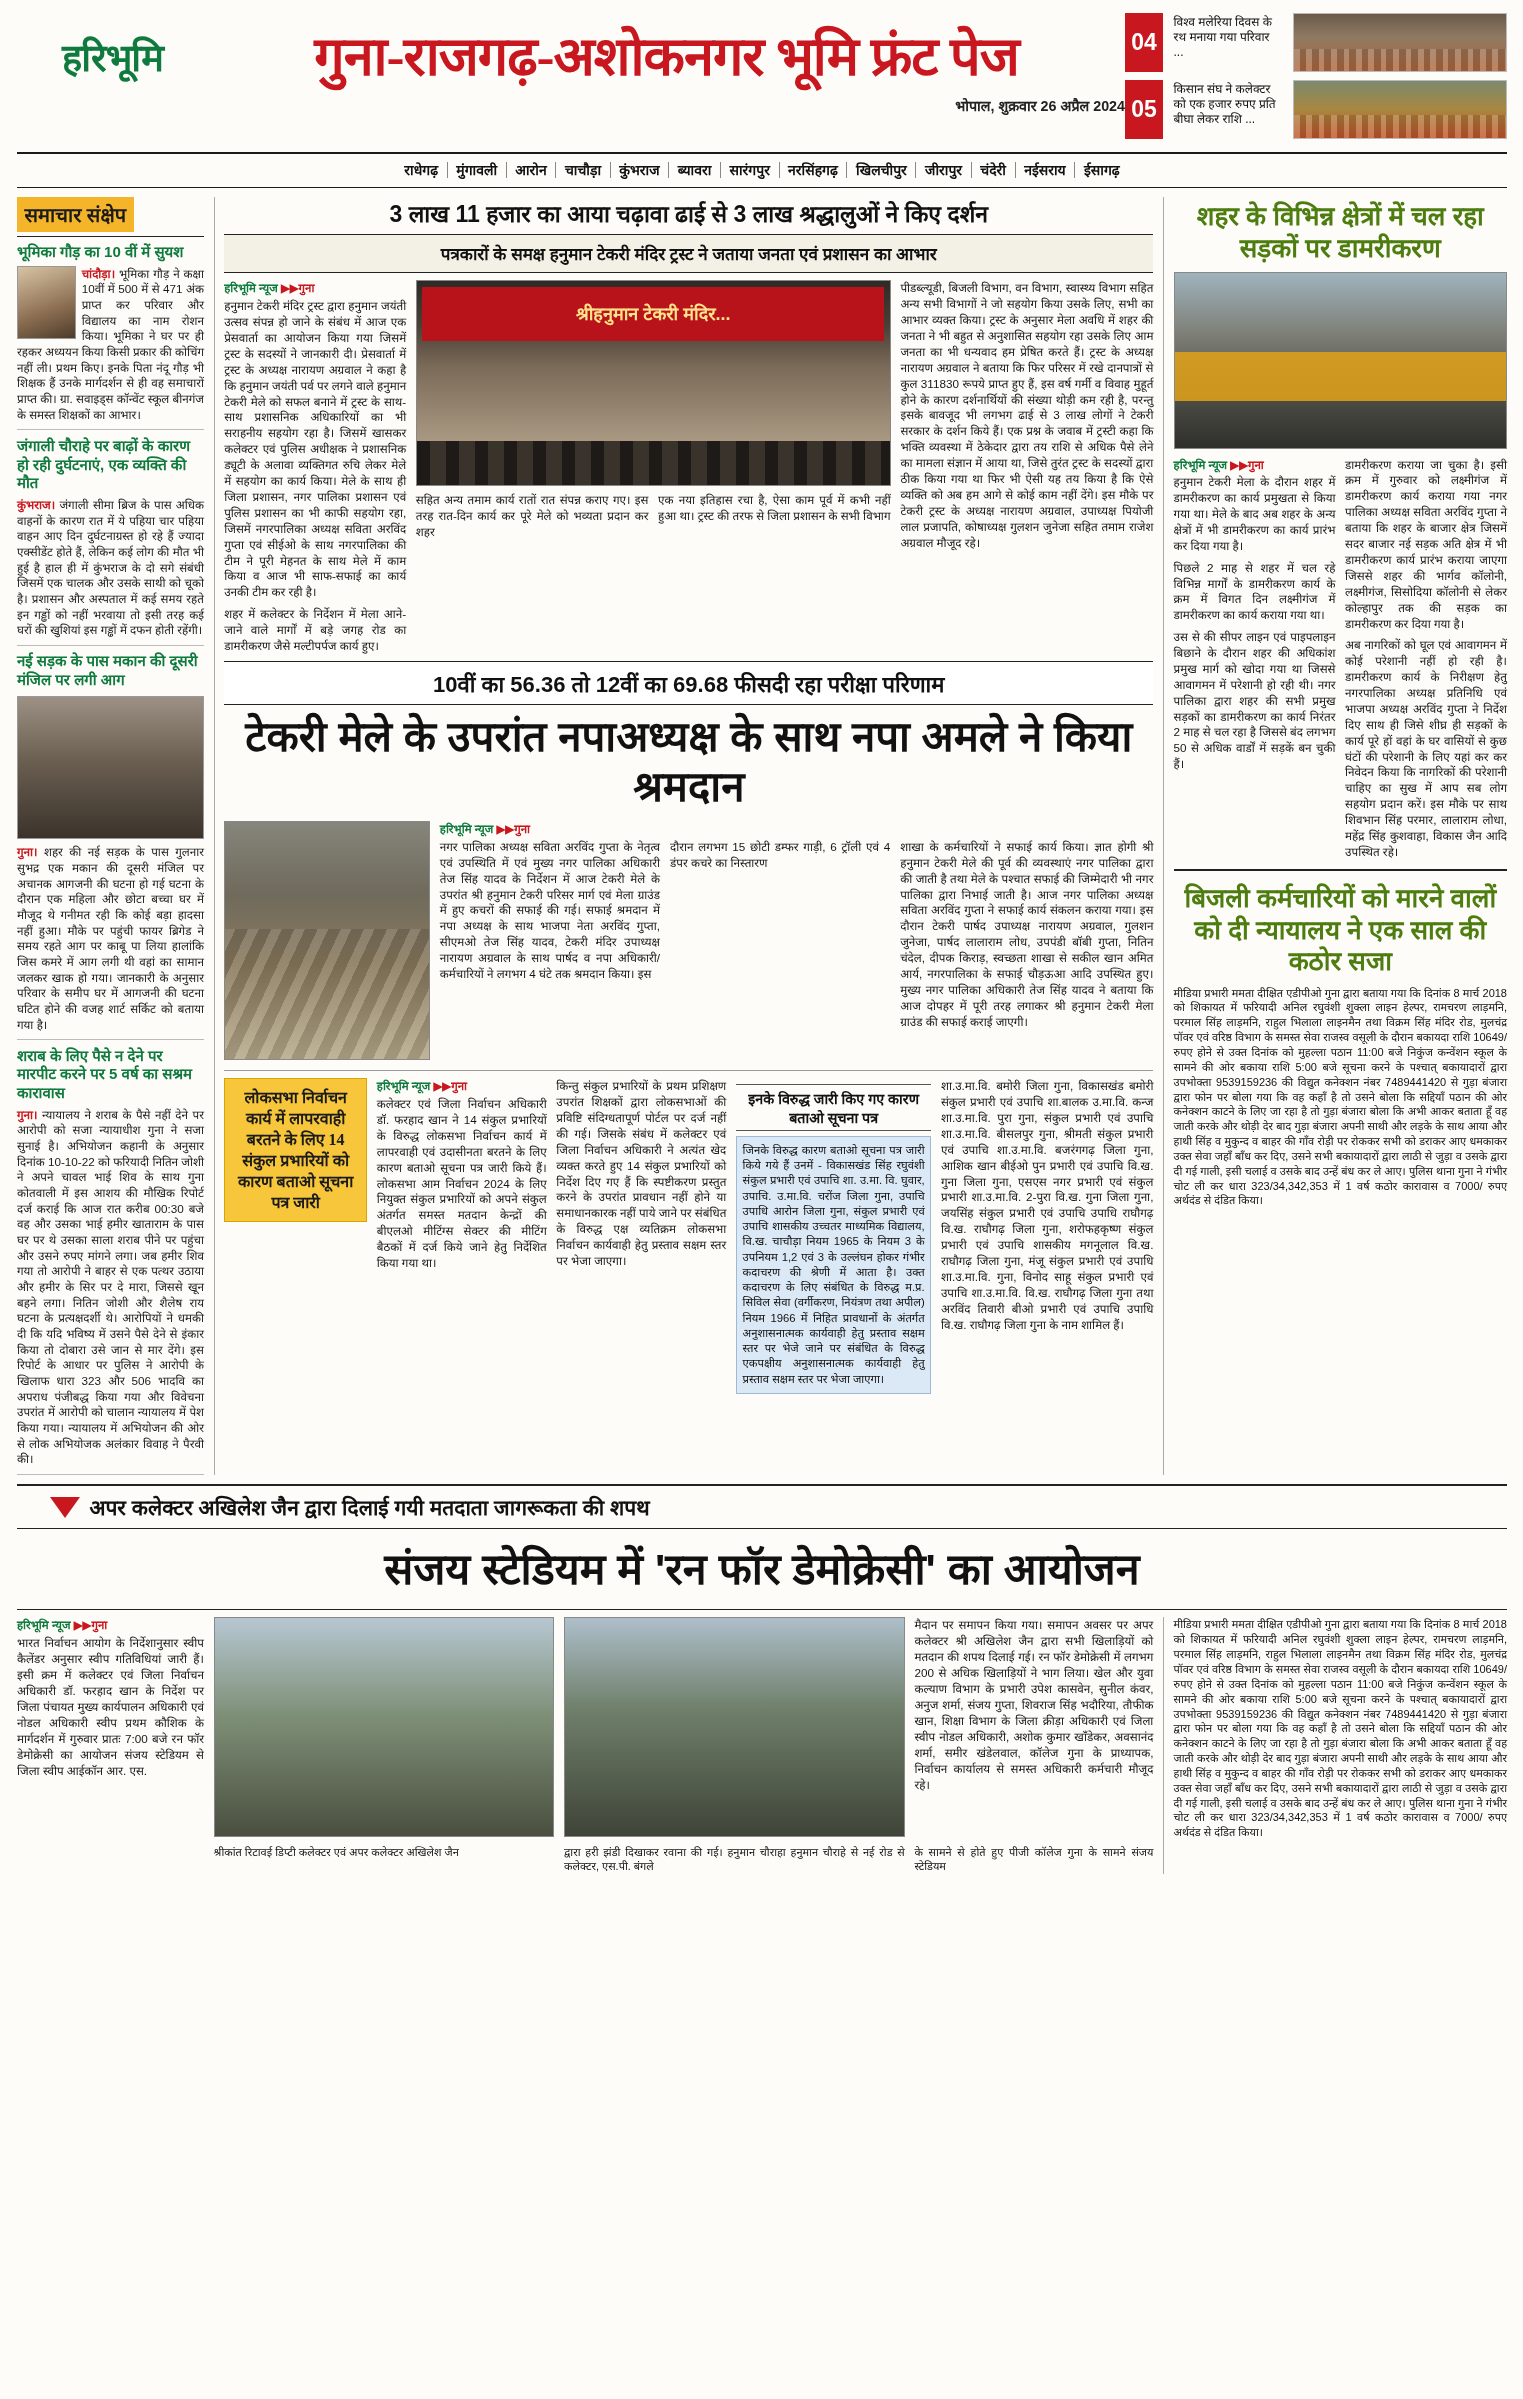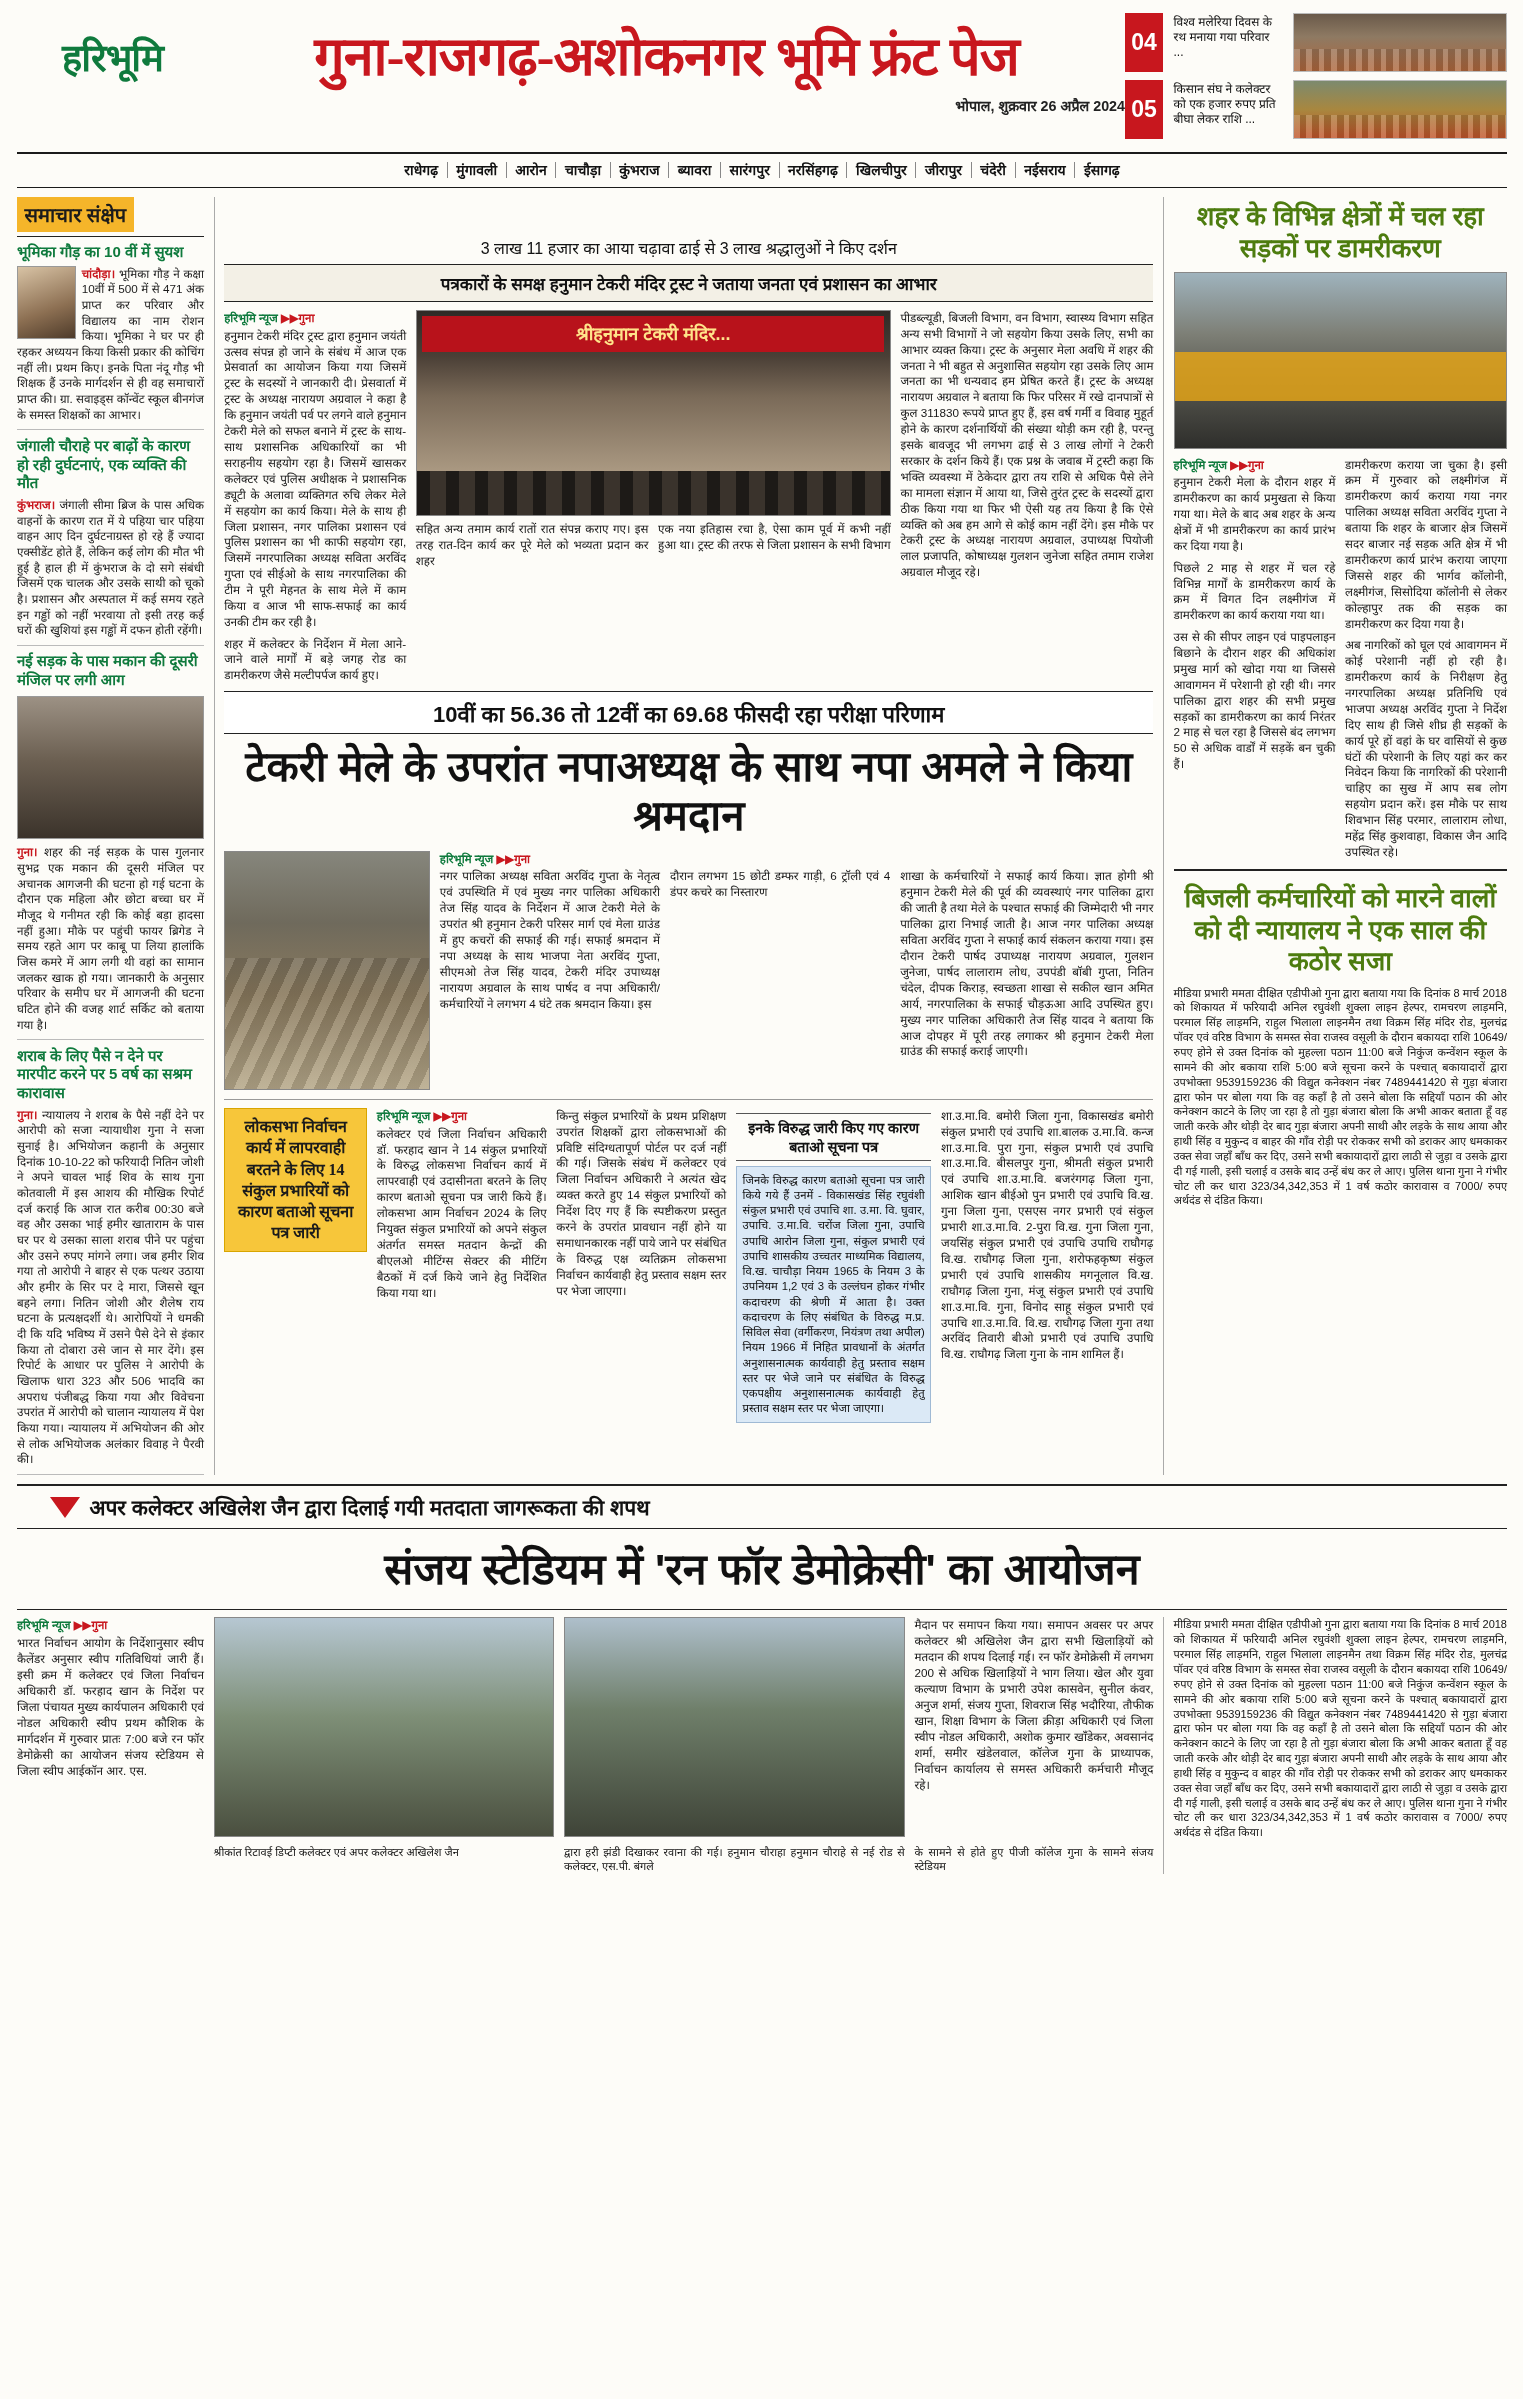--- a/index.html
+++ b/index.html
@@ -149,27 +149,26 @@
   }
   .photo-box {
     width: 100%;
     border: 1px solid #999;
     margin: 5.7px 0;
   }
   .ph-rubble { height: 143px; background: linear-gradient(180deg,#9c9184 0%, #6b5f51 45%, #3b332b 100%); }
 
   
   .lead-kicker {
-    font-size: 16px;
-    font-weight: normal;
+    font-size: 23px;
+    font-weight: bold;
     text-align: center;
     line-height: 1.2;
     padding: 3.8px 1.9px 5.7px 1.9px;
     border-bottom: 1.9px solid #222;
-    margin-top: 38px;
   }
   .lead-sub {
     background: #f3f0e6;
     border-bottom: 1.9px solid #222;
     text-align: center;
     font-size: 17px;
     font-weight: bold;
     padding: 6.7px 3.8px;
     color: #111;
   }
@@ -181,21 +180,21 @@
     text-align: justify;
     color: #161616;
   }
   .photo-rally {
     height: 206px; border:1px solid #888;
     background:
       linear-gradient(180deg,#2f2a26 0%,#4a3f36 22%,#7a6a58 42%,#c6b49a 100%);
     position: relative; overflow:hidden;
   }
   .photo-rally .banner {
-    position:absolute; top:5.7px; left:5.7px; right:5.7px; height:36px;
+    position:absolute; top:5.7px; left:5.7px; right:5.7px; height:54px;
     background:#b8121b; color:#ffe38a; font-weight:bold; font-size:18px;
     display:flex; align-items:center; justify-content:center; text-align:center;
     line-height:1.15; padding:1.9px 5.7px;
   }
   .photo-rally .mic-row {
     position:absolute; bottom:0; left:0; right:0; height:44px;
     background: repeating-linear-gradient(90deg,#1d1a17 0 13.4px,#3a332c 13.4px 29px);
   }
 
   .mid-kicker-band {

